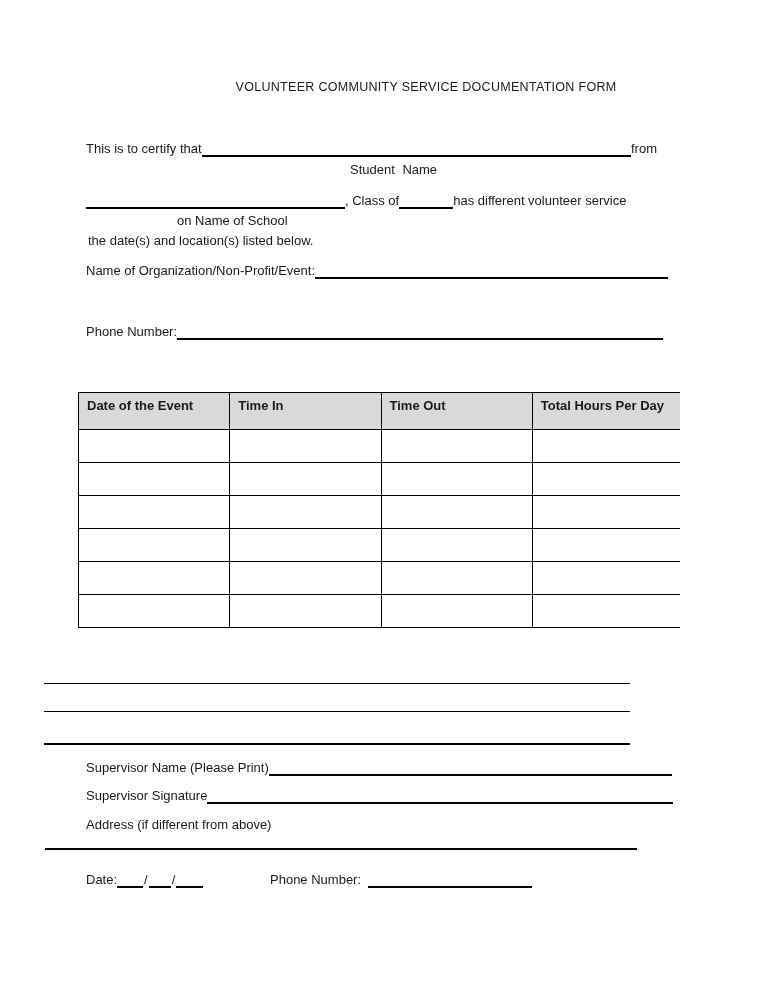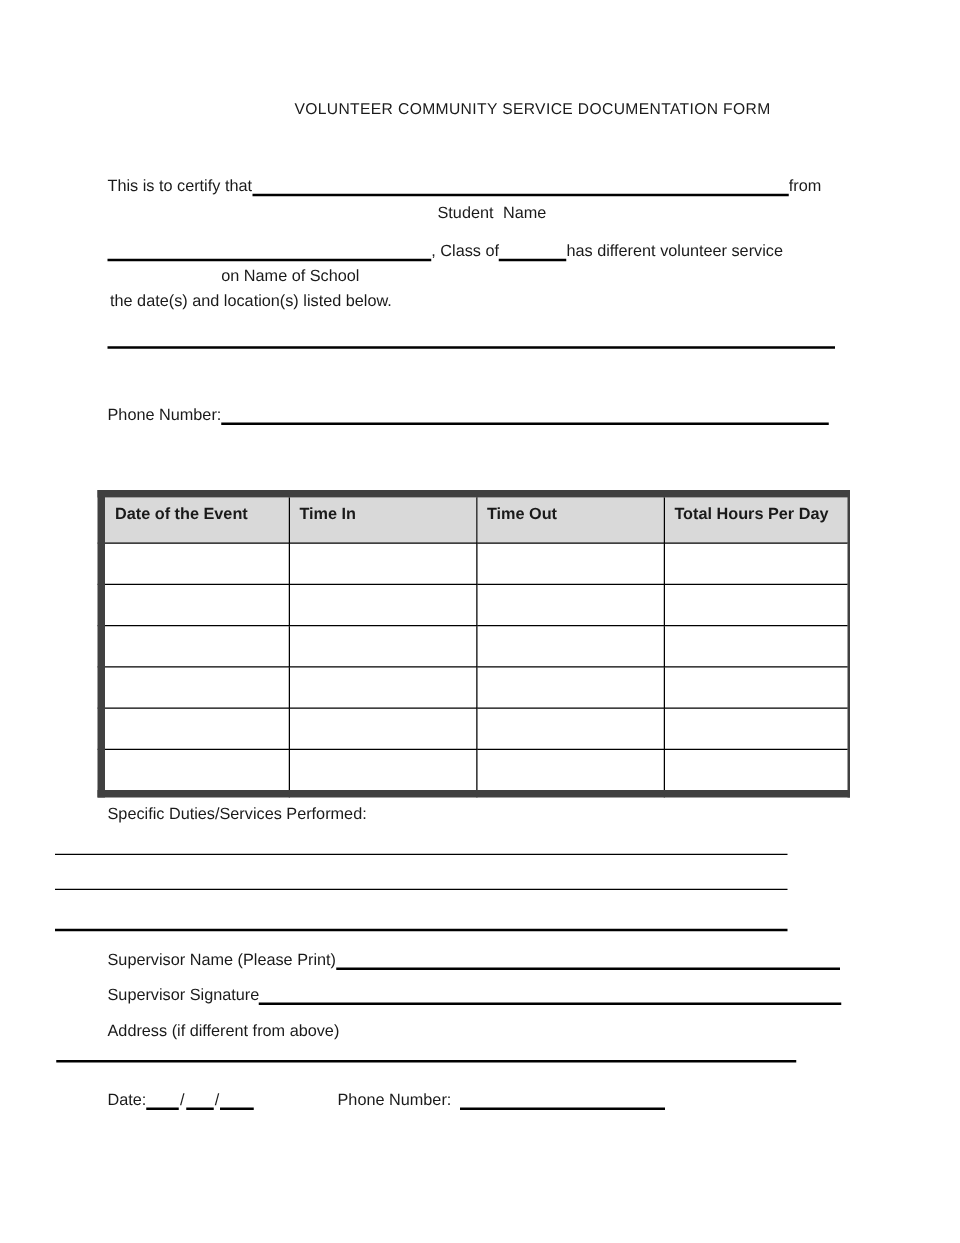--- a/index.html
+++ b/index.html
@@ -31,21 +31,21 @@
   .fill.fixed { flex: 0 0 auto; }
   .caption { line-height: 15px; white-space: nowrap; }
   .wordgap { word-spacing: 4px; text-align: right; }
   .hline { border-top: 1px solid #000; height: 0; }
   .hline.heavy { border-top-width: 2px; }
 
   table.hours {
     border-collapse: collapse;
     table-layout: fixed;
     width: 606px;
-    border: 6px solid #404040;
+    border: 1px solid #404040;
   }
   table.hours th {
     border: 1px solid #000;
     background: #d9d9d9;
     text-align: left;
     vertical-align: top;
     font-weight: bold;
     font-size: 13px;
     line-height: 16px;
     padding: 5px 4px 15px 8px;
@@ -83,20 +83,21 @@
   <div class="abs row" style="top:193px;left:86px;width:563px">
     <span class="fill fixed" style="width:259px"></span>
     <span>, Class of</span>
     <span class="fill fixed" style="width:54px"></span>
     <span>has different volunteer service</span>
   </div>
   <div class="abs caption" style="top:213px;left:177px">on Name of School</div>
   <div class="abs caption" style="top:233px;left:88px">the date(s) and location(s) listed below.</div>
 
   <div class="abs row" style="top:263px;left:86px;width:582px">
+    <span>Name of Organization/Non-Profit/Event:</span>
     <span class="fill"></span>
   </div>
   <div class="abs row" style="top:324px;left:86px;width:577px">
     <span>Phone Number:</span>
     <span class="fill"></span>
   </div>
 
   <table class="abs hours" style="top:392px;left:78px">
     <thead>
       <tr>
@@ -139,21 +140,20 @@
         </tr>
         <tr>
           <td></td>
           <td></td>
           <td></td>
           <td></td>
         </tr>
       </tbody>
   </table>
 
-  <div class="abs caption" style="top:643px;left:86px">Specific Duties/Services Performed:</div>
   <div class="abs hline" style="top:683px;left:44px;width:586px"></div>
   <div class="abs hline" style="top:711px;left:44px;width:586px"></div>
   <div class="abs hline heavy" style="top:743px;left:44px;width:586px"></div>
 
   <div class="abs row" style="top:760px;left:86px;width:586px">
     <span>Supervisor Name (Please Print)</span>
     <span class="fill"></span>
   </div>
   <div class="abs row" style="top:788px;left:86px;width:587px">
     <span>Supervisor Signature</span>

